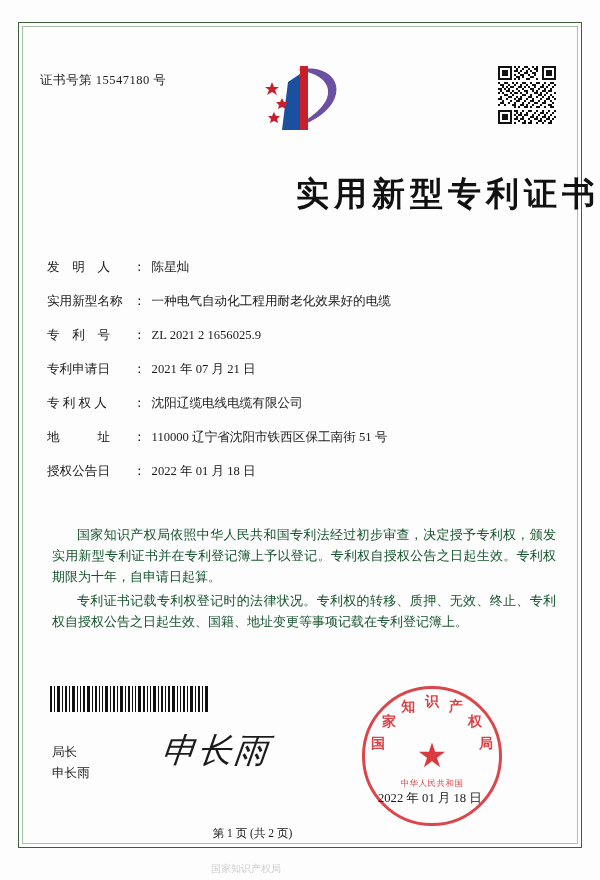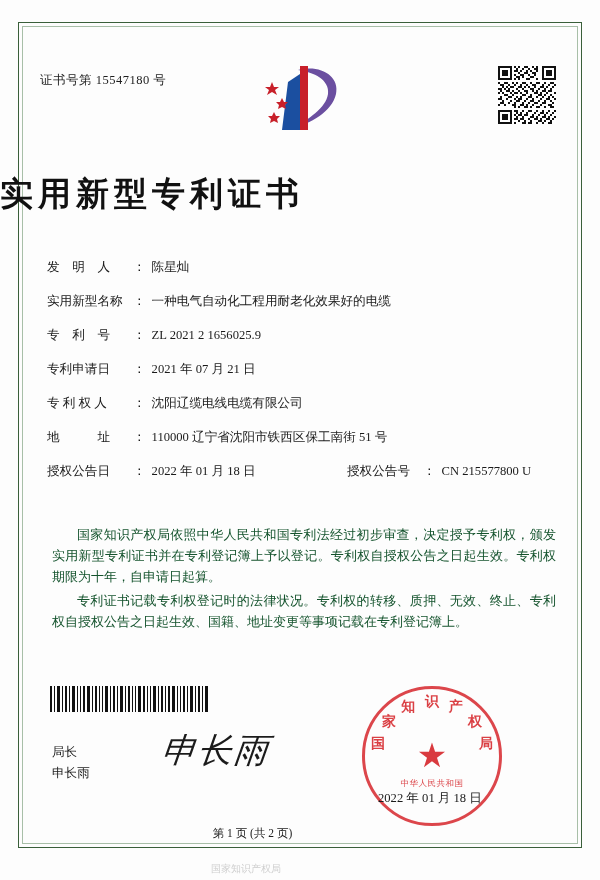--- a/index.html
+++ b/index.html
@@ -65,21 +65,21 @@
     width: 58px;
     height: 58px;
   }
 
   
   .title {
     position: absolute;
     left: 0;
     top: 172px;
     width: 600px;
-    text-align: left;
+    text-align: right;
     font-size: 33px;
     font-weight: bold;
     letter-spacing: 5px;
     color: #111;
     font-family: "Liberation Serif", "DejaVu Serif", serif;
   }
 
   
   .fields {
     position: absolute;
@@ -487,23 +487,20 @@
       <span class="f-label">专利申请日</span><span class="f-colon">：</span><span class="f-value">2021 年 07 月 21 日</span>
     </div>
     <div class="field-row">
       <span class="f-label">专 利 权 人</span><span class="f-colon">：</span><span class="f-value">沈阳辽缆电线电缆有限公司</span>
     </div>
     <div class="field-row">
       <span class="f-label">地　　　址</span><span class="f-colon">：</span><span class="f-value">110000 辽宁省沈阳市铁西区保工南街 51 号</span>
     </div>
     <div class="field-row">
       <span class="f-label">授权公告日</span><span class="f-colon">：</span><span class="f-value">2022 年 01 月 18 日</span>
-      <span class="f-right">
-        <span class="f-label">授权公告号</span><span class="f-colon">：</span><span class="f-value">CN 215577800 U</span>
-      </span>
     </div>
   </div>
 
   <div class="para p1">国家知识产权局依照中华人民共和国专利法经过初步审查，决定授予专利权，颁发实用新型专利证书并在专利登记簿上予以登记。专利权自授权公告之日起生效。专利权期限为十年，自申请日起算。</div>
   <div class="para p2">专利证书记载专利权登记时的法律状况。专利权的转移、质押、无效、终止、专利权自授权公告之日起生效、国籍、地址变更等事项记载在专利登记簿上。</div>
 
   <div class="barcode">
     <i style="left:0px;width:2px"></i>
       <i style="left:4px;width:1px"></i>
       <i style="left:7px;width:3px"></i>

